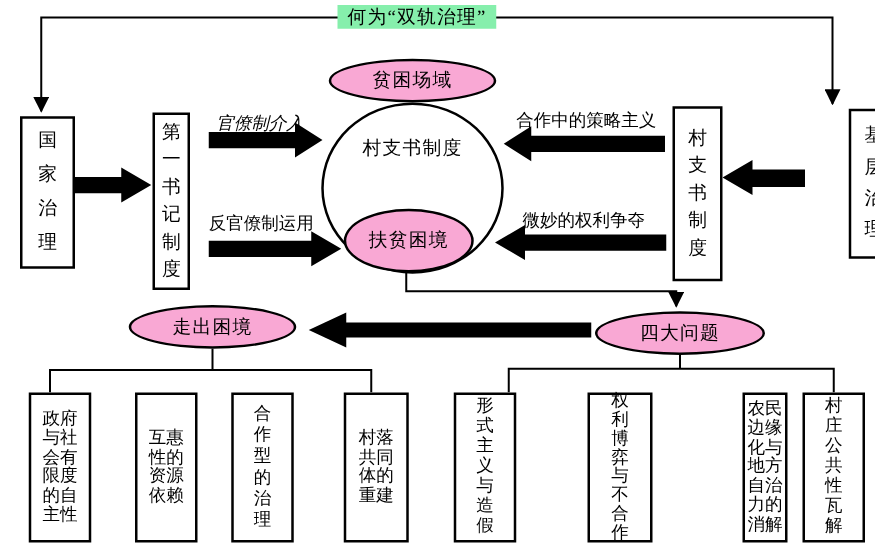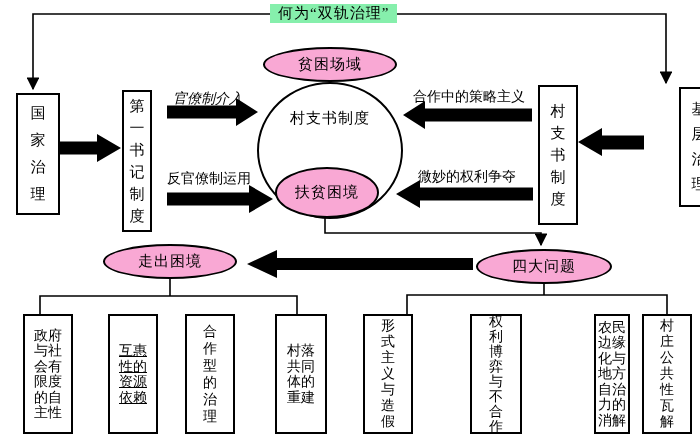--- a/index.html
+++ b/index.html
@@ -101,21 +101,21 @@
     <span>走出困境</span>
   </div>
 
   <div class="ellipse" style="left:476px;top:249px;width:136px;height:35px;">
     <span>四大问题</span>
   </div>
 
   <div class="box bbox" style="left:23px;width:50px;">
     <div class="col2">政府与社会有限度的自主性</div>
   </div>
-  <div class="box bbox" style="left:108px;width:50px;text-decoration:underline;">
+  <div class="box bbox" style="left:108px;width:50px;">
     <div class="col2">互惠性的资源依赖</div>
   </div>
   <div class="box bbox" style="left:185px;width:50px;">
     <div class="col1" style="line-height:17px;">合作型的治理</div>
   </div>
   <div class="box bbox" style="left:275px;width:52px;">
     <div class="col2">村落共同体的重建</div>
   </div>
 
   <div class="box bbox" style="left:363px;width:50px;">

